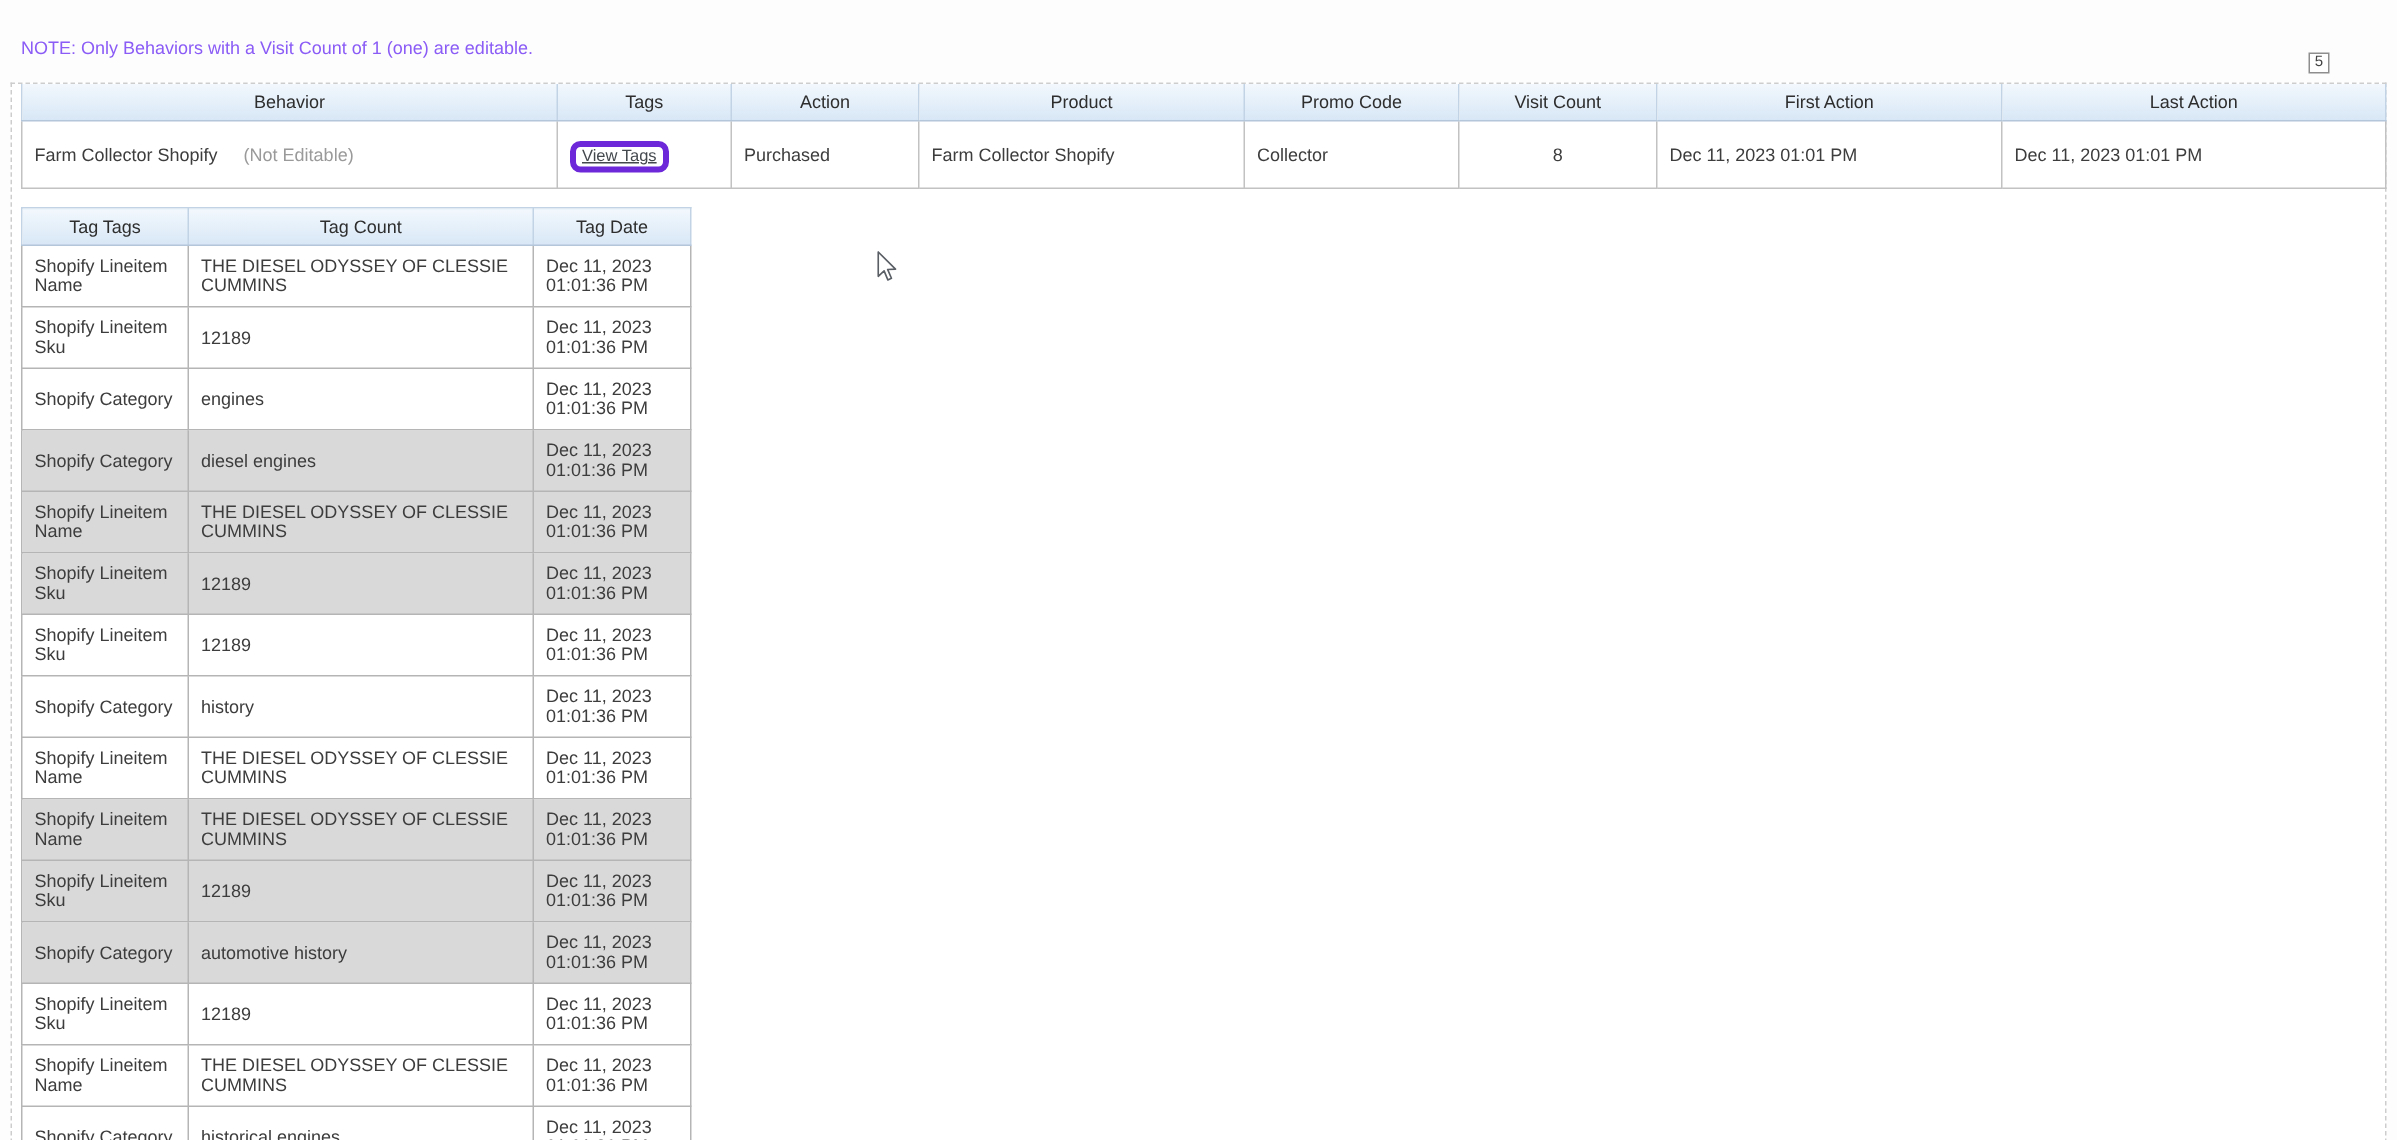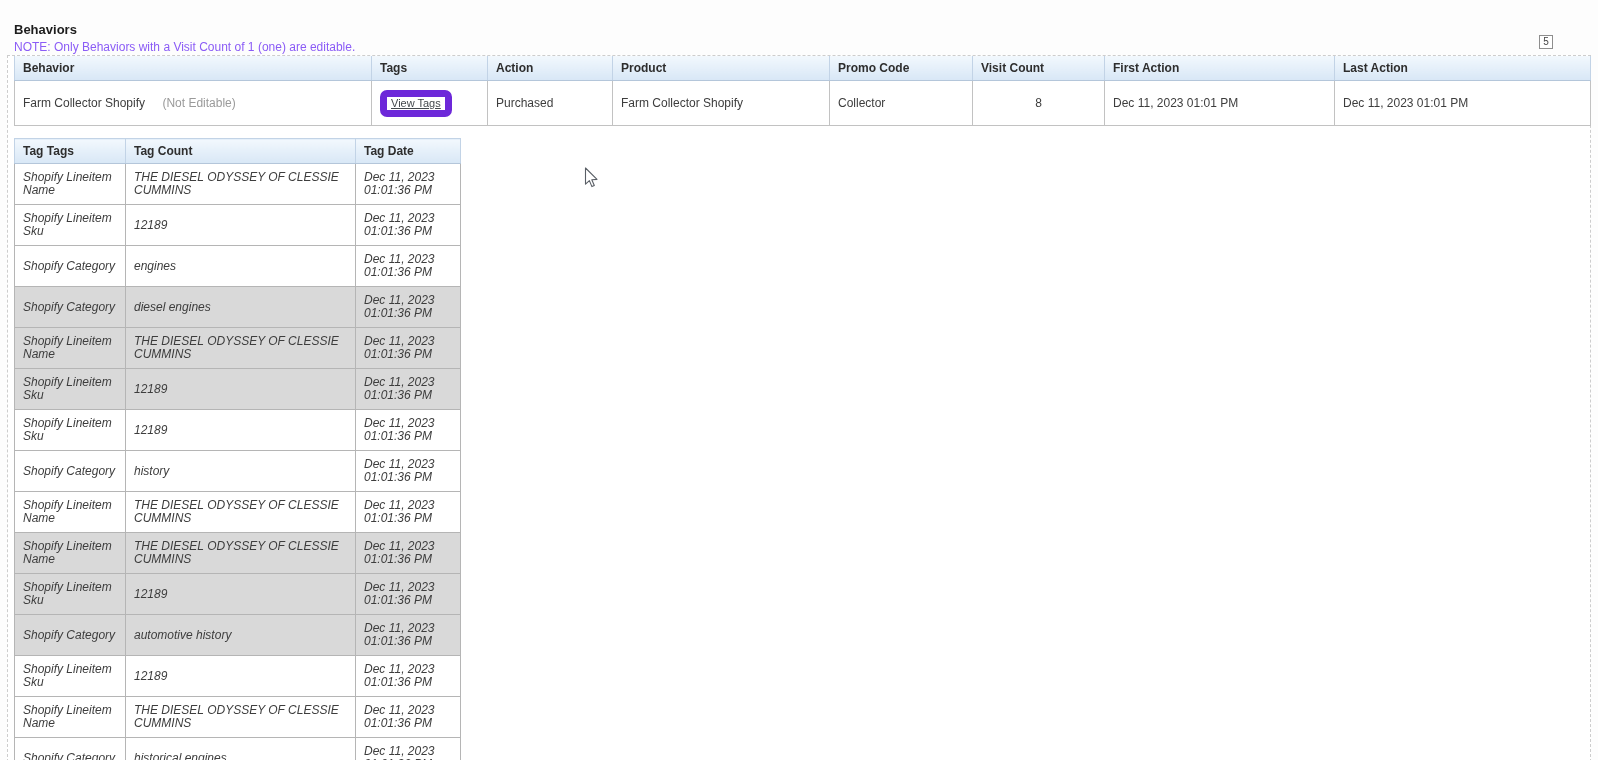--- a/index.html
+++ b/index.html
@@ -21,48 +21,47 @@
   .panel {
     position:absolute; left:7px; right:7px; top:55px; bottom:-2px;
     border:1px dashed #cdcdcd; border-bottom:none; background:#fff;
     padding:0 0 0 6px;
   }
   table { border-collapse:collapse; table-layout:fixed; }
   th, td { border:1px solid #c2c2c2; overflow:hidden; }
   th {
     background:linear-gradient(#f2f8fd, #d8e7f6);
     border-color:#c2d3e6; border-bottom-color:#b4c6da;
-    font-weight:bold; text-align:left; color:#2e2e2e;
+    font-weight:normal; text-align:center; color:#2e2e2e;
     padding:5px 8px; height:24px;
   }
   .behaviors-table { width:100%; }
   .behaviors-table th { border-top:none; }
   .behaviors-table td { padding:15px 8px; height:33px; background:#fff; }
   .behaviors-table td.center, .behaviors-table th.center { text-align:center; }
   .not-editable { color:#9a9a9a; margin-left:14px; }
   .view-tags-link {
     color:#43484d; text-decoration:underline; font-size:11px;
-    border:7px solid #6d28d9; border-radius:7px; padding:0 4px 1px 4px;
+    border:4px solid #6d28d9; border-radius:7px; padding:0 4px 1px 4px;
     cursor:pointer; white-space:nowrap;
   }
   .tags-table { width:446px; margin-top:12px; }
   .tags-table th, .tags-table td { border-color:#b5b5b5; }
   .tags-table th { border-color:#c2d3e6; border-bottom-color:#b4c6da; }
   .tags-table td {
     padding:6px 8px; height:41px; vertical-align:middle;
-    line-height:13px; background:#fff;font-style:italic;
+    line-height:13px; background:#fff;
   }
   tr.shaded td { background:#d9d9d9; }
   .cursor { position:absolute; left:584px; top:167px; width:15px; height:22px; pointer-events:none; }
 </style>
 </head>
 <body>
 
 <div class="header-area">
-  <div class="page-title">Behaviors</div>
   <div class="page-note">NOTE: Only Behaviors with a Visit Count of 1 (one) are editable.</div>
 </div>
 
 <div class="badge">5</div>
 
 <div class="panel">
 
   <table class="behaviors-table">
     <colgroup>
       <col style="width:357px">

